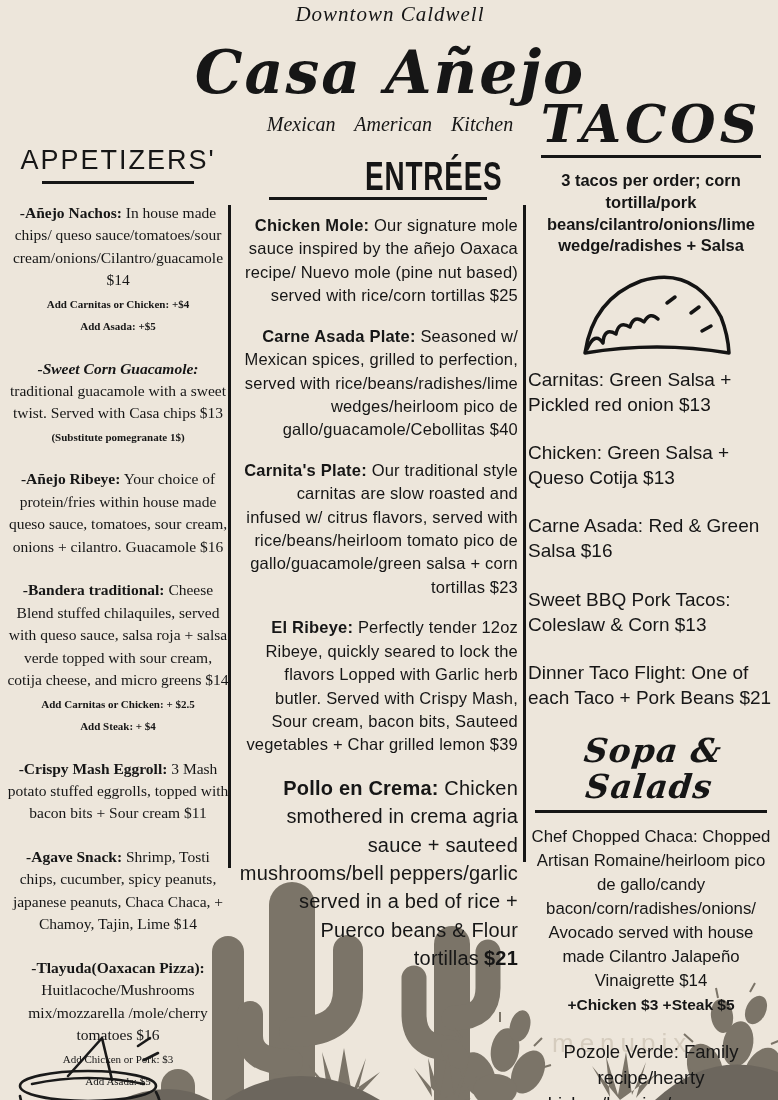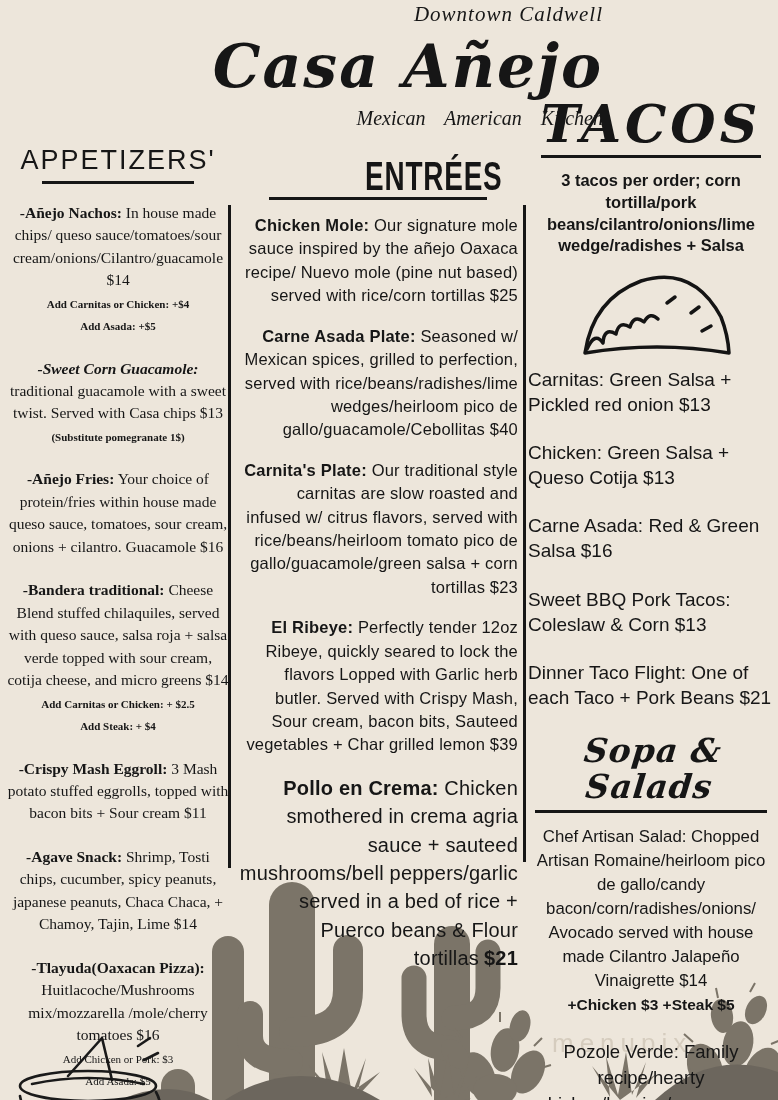--- a/index.html
+++ b/index.html
@@ -2,23 +2,23 @@
 <html><head>
 <meta charset="utf-8">
 <style>
   html,body{margin:0;padding:0;}
   .page{
     position:relative;width:778px;height:1100px;overflow:hidden;
     background:#EDE6DB;color:#161616;
     font-family:"Liberation Serif",serif;
   }
   
-  .header{position:absolute;left:163px;top:2px;width:440px;text-align:right;z-index:2;}
+  .header{position:absolute;left:170px;top:2px;width:440px;text-align:center;z-index:2;}
   .location{font:italic 21px/1.2 "Liberation Serif",serif;letter-spacing:1px;}
-  .brand-title{font:italic bold 60px/1.05 "DejaVu Serif",serif;letter-spacing:2px;margin-top:8px;}
+  .brand-title{font:italic bold 60px/1.05 "DejaVu Serif",serif;letter-spacing:2px;margin-top:14px;}
   .brand-sub{font:italic 20px/1.2 "Liberation Serif",serif;word-spacing:14px;margin-top:8px;}
   
   .rule{height:3px;background:#161616;margin:5px auto 0;}
   .col{position:absolute;z-index:2;}
   .price{font-weight:bold;margin-left:5px;}
   
   .col-left{left:6px;top:146px;width:224px;text-align:center;}
   .app-heading{font:27px/1.1 "Liberation Sans",sans-serif;letter-spacing:2px;}
   .app-body{margin-top:18px;}
   .app-item{font:15.5px/1.45 "Liberation Serif",serif;margin:0 0 21px 0;}
@@ -118,21 +118,21 @@
     <div class="app-heading">APPETIZERS'</div>
     <div class="rule" style="width:152px"></div>
     <div class="app-body">
       <p class="app-item"><span class="app-name">-Añejo Nachos:</span> <span>In house made chips/ queso sauce/tomatoes/sour cream/onions/Cilantro/guacamole $14</span><br>
         <span class="app-extra">Add Carnitas or Chicken: +$4</span><br>
         <span class="app-extra">Add Asada: +$5</span>
       </p>
       <p class="app-item"><span class="app-name italic">-Sweet Corn Guacamole:</span> <span>traditional guacamole with a sweet twist. Served with Casa chips $13</span><br>
         <span class="app-extra">(Substitute pomegranate 1$)</span>
       </p>
-      <p class="app-item"><span class="app-name">-Añejo Fries:</span> <span>Your choice of protein/fries within house made queso sauce, tomatoes, sour cream, onions + cilantro. Guacamole $16</span></p>
+      <p class="app-item"><span class="app-name">-Añejo Ribeye:</span> <span>Your choice of protein/fries within house made queso sauce, tomatoes, sour cream, onions + cilantro. Guacamole $16</span></p>
       <p class="app-item"><span class="app-name">-Bandera traditional:</span> <span>Cheese Blend stuffed chilaquiles, served with queso sauce, salsa roja + salsa verde topped with sour cream, cotija cheese, and micro greens $14</span><br>
         <span class="app-extra">Add Carnitas or Chicken: + $2.5</span><br>
         <span class="app-extra">Add Steak: + $4</span>
       </p>
       <p class="app-item"><span class="app-name">-Crispy Mash Eggroll:</span> <span>3 Mash potato stuffed eggrolls, topped with bacon bits + Sour cream $11</span></p>
       <p class="app-item"><span class="app-name">-Agave Snack:</span> <span>Shrimp, Tosti chips, cucumber, spicy peanuts, japanese peanuts, Chaca Chaca, + Chamoy, Tajin, Lime $14</span></p>
       <p class="app-item"><span class="app-name">-Tlayuda(Oaxacan Pizza):</span> <span>Huitlacoche/Mushrooms mix/mozzarella /mole/cherry tomatoes $16</span><br>
         <span class="app-extra regular">Add Chicken or Pork: $3</span><br>
         <span class="app-extra regular">Add Asada: $5</span>
       </p>
@@ -166,21 +166,21 @@
 
     <p class="taco-item"><span class="taco-name">Carnitas:</span> <span>Green Salsa + Pickled red onion $13</span></p>
     <p class="taco-item"><span class="taco-name">Chicken:</span> <span>Green Salsa + Queso Cotija $13</span></p>
     <p class="taco-item"><span class="taco-name">Carne Asada:</span> <span>Red &amp; Green Salsa $16</span></p>
     <p class="taco-item"><span class="taco-name">Sweet BBQ Pork Tacos:</span> <span>Coleslaw &amp; Corn $13</span></p>
     <p class="taco-item"><span class="taco-name">Dinner Taco Flight:</span> <span>One of each Taco + Pork Beans $21</span></p>
 
     <div>
       <div class="sopa-heading">Sopa &amp; Salads</div>
       <div class="rule" style="width:232px;height:2.5px"></div>
-      <p class="salad-item"><span class="taco-name">Chef Artisan Salad:</span> <span>Chopped Artisan Romaine/heirloom pico de gallo/candy bacon/corn/radishes/onions/ Avocado served with house made Cilantro Jalapeño Vinaigrette $14</span></p>
+      <p class="salad-item"><span class="taco-name">Chef Chopped Chaca:</span> <span>Chopped Artisan Romaine/heirloom pico de gallo/candy bacon/corn/radishes/onions/ Avocado served with house made Cilantro Jalapeño Vinaigrette $14</span></p>
       <p class="salad-extra">+Chicken $3 +Steak $5</p>
       <p class="pozole"><span class="taco-name">Pozole Verde:</span> <span>Family recipe/hearty chicken/hominy/green soup served with all the fixings</span></p>
     </div>
   </div>
 
   <svg class="molcajete" width="180" height="72" viewBox="0 0 180 72">
     <g fill="none" stroke="#1a1a1a" stroke-width="2.6" stroke-linecap="round" stroke-linejoin="round">
       <path d="M62,48 L96,10 L106,52" fill="#EDE6DB"></path>
       <ellipse cx="82" cy="58" rx="68" ry="15"></ellipse>
       <path d="M26,56 Q82,44 138,56"></path>

